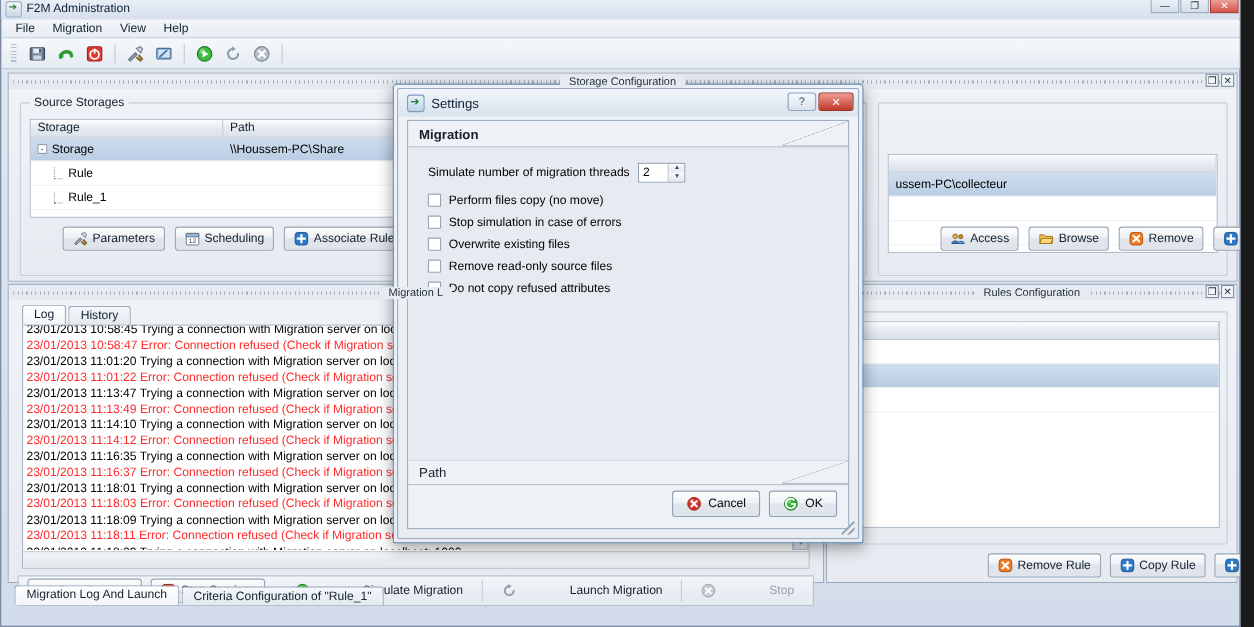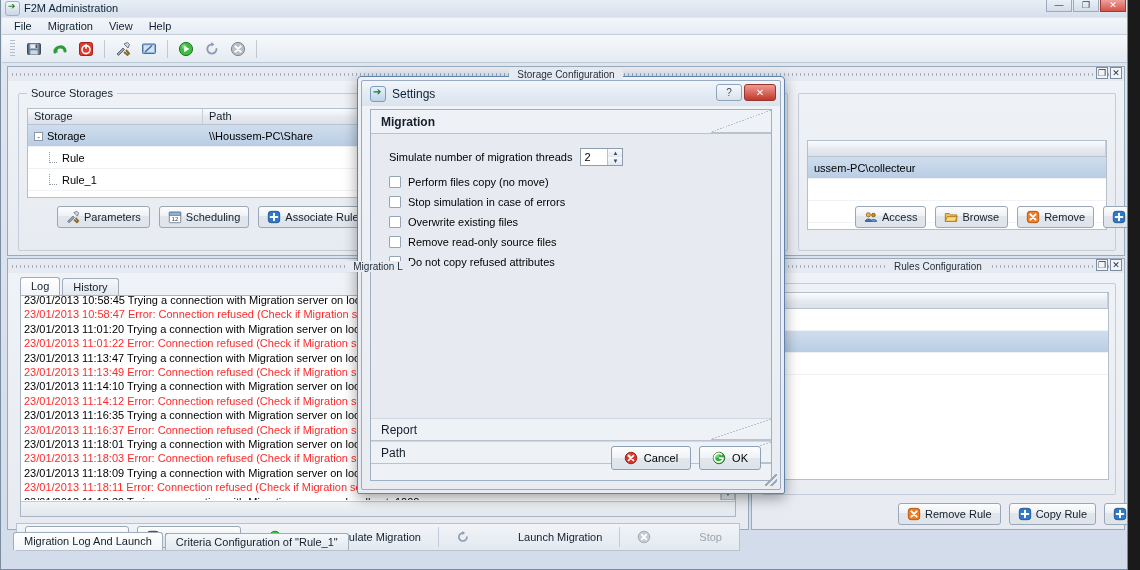--- a/index.html
+++ b/index.html
@@ -603,24 +603,20 @@
           <div class="cbrow">
             <span class="cb"></span>
             <span>Remove read-only source files</span>
           </div>
           <div class="cbrow">
             <span class="cb"></span>
             <span>Do not copy refused attributes</span>
           </div>
         </div>
 
-        <div class="section-head collapsed">
-          <span>Report</span>
-          <span class="slant" style="background:linear-gradient(to bottom right, transparent 49.6%, #b9c3cf 49.6%, #b9c3cf 51%, transparent 51%);"></span>
-        </div>
 
         <div class="section-head collapsed">
           <span>Path</span>
           <span class="slant" style="background:linear-gradient(to bottom right, transparent 49.6%, #b9c3cf 49.6%, #b9c3cf 51%, transparent 51%);"></span>
         </div>
 
         <div class="dlg-footer">
           <div class="dlg-btn">
             <svg class="bi" viewBox="0 0 16 16">
                 <circle cx="8" cy="8" r="6.6" fill="#d8352a" stroke="#8f1e16"></circle>

